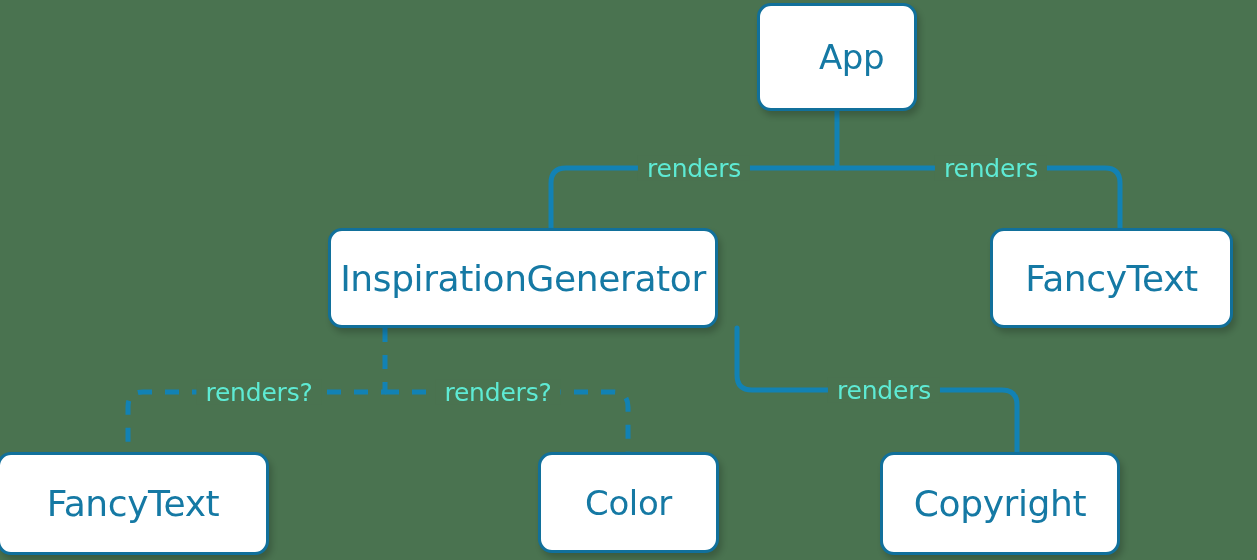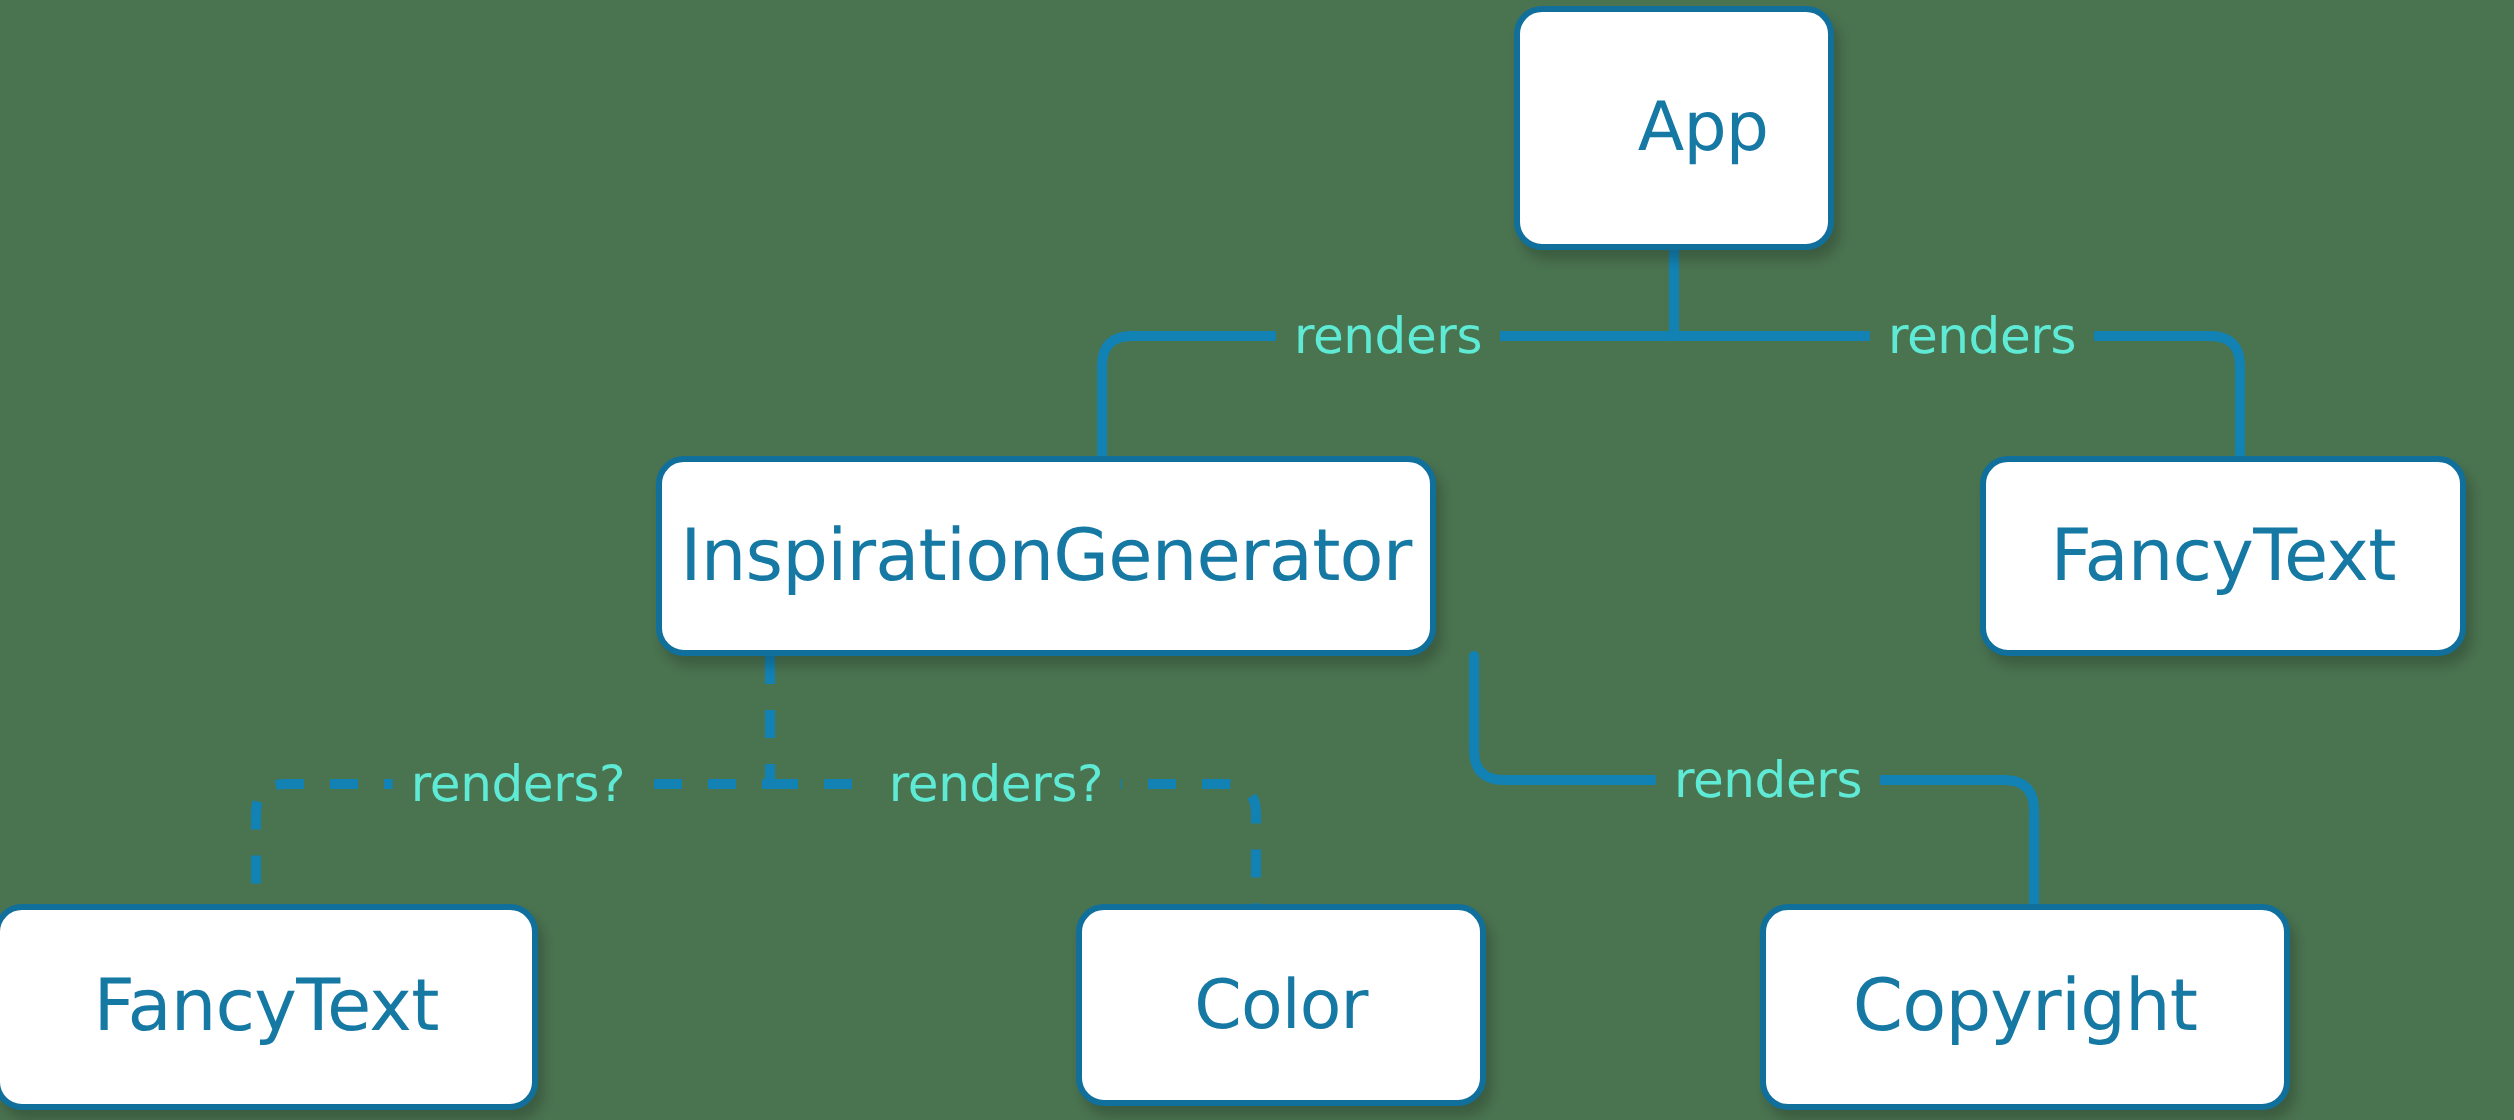--- a/index.html
+++ b/index.html
@@ -86,33 +86,33 @@
 
   <div id="edge-labels">
       <div class="edge-label" style="left: 694px; top: 168px;">renders</div>
       <div class="edge-label" style="left: 991px; top: 168px;">renders</div>
       <div class="edge-label" style="left: 259px; top: 392px;">renders?</div>
       <div class="edge-label" style="left: 498px; top: 392px;">renders?</div>
       <div class="edge-label" style="left: 884px; top: 390px;">renders</div>
     </div>
 
   <div id="node-layer">
-      <div class="node-box small" style="left: 757px; top: 3px; width: 160px; height: 122px; padding-left: 29px;">
+      <div class="node-box small" style="left: 757px; top: 3px; width: 160px; height: 108px; padding-left: 29px;">
         <span class="node-label">App</span>
       </div>
       <div class="node-box" style="left: 328px; top: 228px; width: 390px; height: 100px;">
         <span class="node-label">InspirationGenerator</span>
       </div>
       <div class="node-box" style="left: 990px; top: 228px; width: 243px; height: 100px;">
         <span class="node-label">FancyText</span>
       </div>
       <div class="node-box" style="left: -3px; top: 452px; width: 272px; height: 103px;">
         <span class="node-label">FancyText</span>
       </div>
-      <div class="node-box small" style="left: 538px; top: 452px; width: 205px; height: 101px;">
+      <div class="node-box small" style="left: 538px; top: 452px; width: 181px; height: 101px;">
         <span class="node-label">Color</span>
       </div>
-      <div class="node-box" style="left: 880px; top: 452px; width: 265px; height: 103px;">
+      <div class="node-box" style="left: 880px; top: 452px; width: 240px; height: 103px;">
         <span class="node-label">Copyright</span>
       </div>
     </div>
 
 </div>
 
 </body></html>

